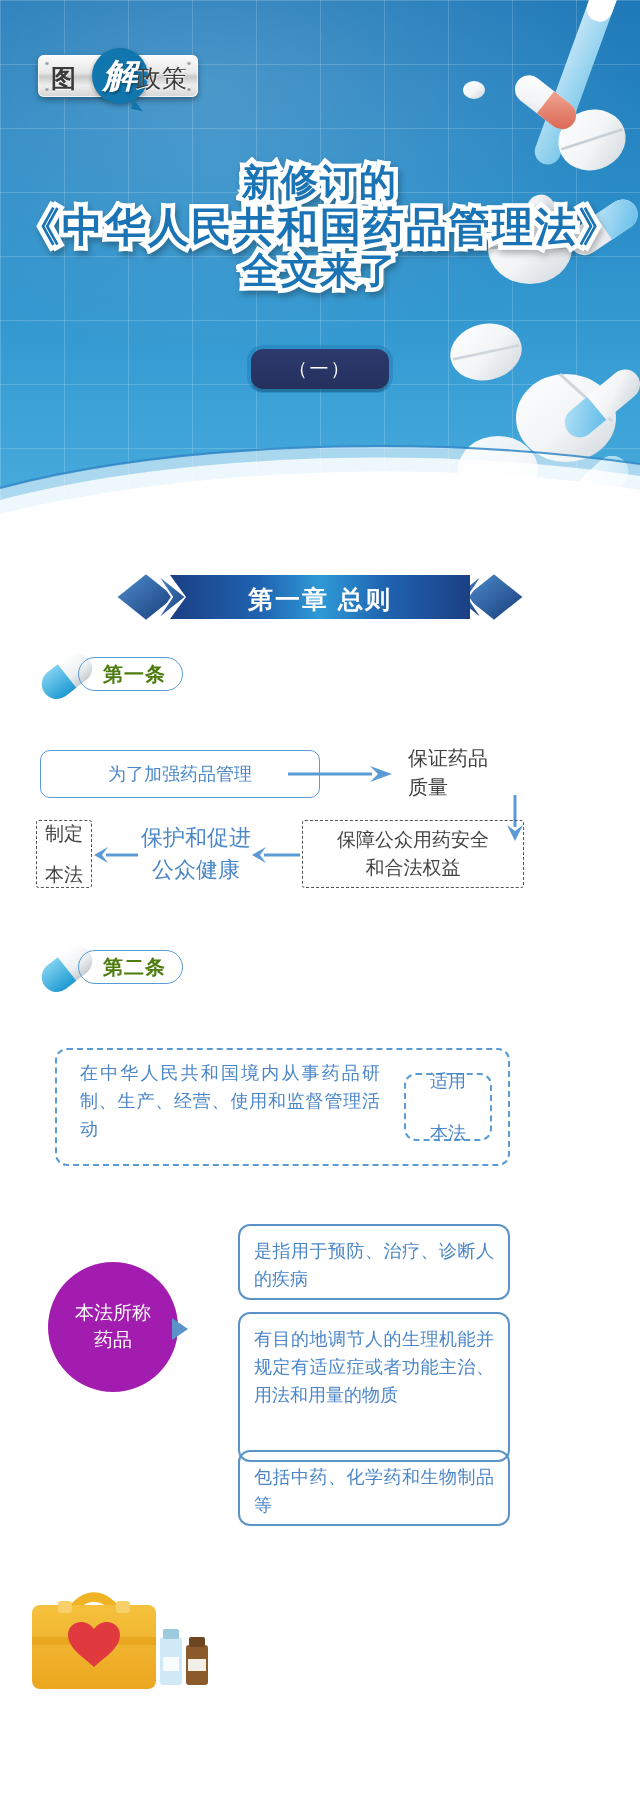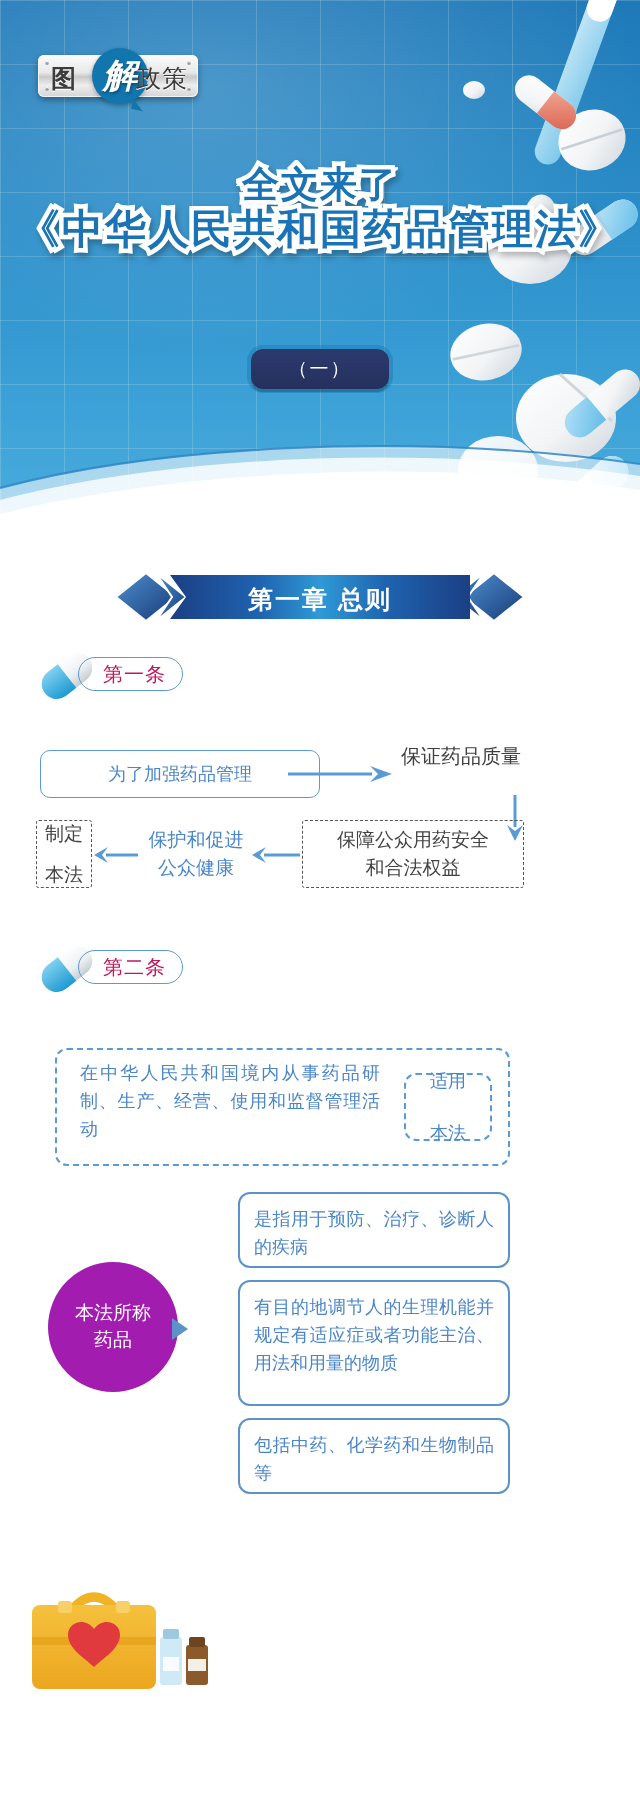--- a/index.html
+++ b/index.html
@@ -99,21 +99,21 @@
     position:absolute; left:0; top:2px; width:58px; height:34px;
     transform:rotate(-38deg);
   }
   .art-chip {
     position:absolute; left:40px; top:0; height:34px; min-width:92px;
     border:1.6px solid #5b9bd5; border-radius:17px;
     display:flex; align-items:center; justify-content:center;
     padding:0 16px 0 24px;
   }
   .art-chip-label {
-    font-size:20px; font-weight:normal; color:#be185d; letter-spacing:1px;
+    font-size:20px; font-weight:bold; color:#4d7c0f; letter-spacing:1px;
   }
 
   
   .box {
     position:absolute; display:flex; align-items:center; justify-content:center;
     text-align:center; color:#4a86c8; font-size:18px; line-height:1.45;
   }
   .box-solid { border:1.6px solid #5b9bd5; border-radius:10px; }
   .box-dash  { border:1.6px dashed #555; border-radius:3px; color:#444; }
   .box-dash-blue { border:2px dashed #5b9bd5; border-radius:12px;gap:26px; }
@@ -129,21 +129,21 @@
     color:#fff; font-size:19px; line-height:1.4; text-align:center;
   }
   #circle-tail {
     position:absolute; left:172px; top:1318px; width:0;height:0;
     border-left:16px solid #5b92c8; border-top:11px solid transparent; border-bottom:11px solid transparent;
   }
   .def-box {
     position:absolute; left:238px; width:272px;
     border:2px solid #5b92c8; border-radius:12px;
     color:#4a86c8; font-size:18px; line-height:1.55;
-    padding:12px 14px; text-align:justify; text-align-last:left;
+    padding:12px 14px; text-align:justify; text-align-last:left;margin-top:32px;
   }
 
   
   #kit { position:absolute; left:18px; top:1575px; width:200px; height:150px; }
 </style>
 </head>
 <body>
 
 <div id="hero">
   <div id="hero-grid"></div>
@@ -223,22 +223,23 @@
       <span class="logo-screw" style="left:7px;bottom:6px"></span>
       <span class="logo-screw" style="right:7px;bottom:6px"></span>
     </div>
     <span id="logo-t1">图</span>
     <span id="logo-bubble"></span>
     <span id="logo-t2">解</span>
     <span id="logo-t3">政策</span>
   </div>
 
   <div id="title-wrap">
+    <div class="tl" id="tl1">新修订的</div>
+    <div class="tl" id="tl2">《中华人民共和国药品管理法》</div>
     <div class="tl" id="tl3">全文来了</div>
-    <div class="tl" id="tl2">《中华人民共和国药品管理法》</div>
   </div>
 
   <div id="subtitle-badge">
     <span id="subtitle-text">（一）</span>
   </div>
 
   <svg id="wave" viewBox="0 0 640 130" preserveAspectRatio="none">
     <path d="M0,58 C150,18 400,0 640,34 L640,130 L0,130 Z" fill="#ffffff" opacity="0.55"></path>
     <path d="M0,70 C160,28 410,12 640,46 L640,130 L0,130 Z" fill="#ffffff" opacity="0.8"></path>
     <path d="M0,84 C170,42 420,26 640,60 L640,130 L0,130 Z" fill="#ffffff"></path>
@@ -296,41 +297,41 @@
 
 <div class="box box-solid" style="left:40px; top:750px; width:280px; height:48px;">
   <span>为了加强药品管理</span>
 </div>
 
 <svg class="arrow-h" style="left:288px; top:764px; width:104px; height:20px;" viewBox="0 0 104 20">
   <line x1="0" y1="10" x2="84" y2="10" stroke="#5b9bd5" stroke-width="3"></line>
   <path d="M82,2 L104,10 L82,18 L90,10 Z" fill="#5b9bd5"></path>
 </svg>
 
-<div class="box plain" style="left:396px; top:742px; width:130px; height:62px; flex-direction:row; align-items:flex-start; font-size:20px;">
+<div class="box plain" style="left:408px; top:742px; width:130px; height:62px; flex-direction:column; align-items:flex-start; font-size:20px;">
   <span>保证药品</span>
   <span>质量</span>
 </div>
 
 <svg class="arrow-v" style="left:505px; top:795px; width:20px; height:46px;" viewBox="0 0 20 46">
   <line x1="10" y1="0" x2="10" y2="32" stroke="#5b9bd5" stroke-width="3"></line>
   <path d="M2,30 L10,46 L18,30 L10,36 Z" fill="#5b9bd5"></path>
 </svg>
 
 <div class="box box-dash" style="left:302px; top:820px; width:222px; height:68px; flex-direction:column; font-size:19px;">
   <span>保障公众用药安全</span>
   <span>和合法权益</span>
 </div>
 
 <svg class="arrow-h-l" style="left:252px; top:845px; width:48px; height:20px;" viewBox="0 0 48 20">
   <line x1="48" y1="10" x2="12" y2="10" stroke="#5b9bd5" stroke-width="3"></line>
   <path d="M14,2 L0,10 L14,18 L8,10 Z" fill="#5b9bd5"></path>
 </svg>
 
-<div class="box" style="left:138px; top:820px; width:116px; height:68px; flex-direction:column; font-size:19px;">
+<div class="box" style="left:138px; top:820px; width:116px; height:68px; flex-direction:column; font-size:22px;">
   <span>保护和促进</span>
   <span>公众健康</span>
 </div>
 
 <svg class="arrow-h-l" style="left:94px; top:845px; width:44px; height:20px;" viewBox="0 0 44 20">
   <line x1="44" y1="10" x2="12" y2="10" stroke="#5b9bd5" stroke-width="3"></line>
   <path d="M14,2 L0,10 L14,18 L8,10 Z" fill="#5b9bd5"></path>
 </svg>
 
 <div class="box box-dash" style="left:36px; top:820px; width:56px; height:68px; flex-direction:column; font-size:19px;gap:13px;">
@@ -356,21 +357,21 @@
   <span>本法</span>
 </div>
 
 <div id="circle">
   <span>本法所称</span>
   <span>药品</span>
 </div>
 <div id="circle-tail"></div>
 
 <div class="def-box" style="top:1192px; height:76px;">是指用于预防、治疗、诊断人的疾病</div>
-<div class="def-box" style="top:1280px; height:126px;">有目的地调节人的生理机能并规定有适应症或者功能主治、用法和用量的物质</div>
+<div class="def-box" style="top:1280px; height:150px;">有目的地调节人的生理机能并规定有适应症或者功能主治、用法和用量的物质</div>
 <div class="def-box" style="top:1418px; height:76px;">包括中药、化学药和生物制品等</div>
 
 <svg id="kit" viewBox="0 0 200 150">
   <defs>
     <linearGradient id="kitY" x1="0" y1="0" x2="0" y2="1">
       <stop offset="0" stop-color="#f5c13d"></stop>
         <stop offset="1" stop-color="#eca61f"></stop>
     </linearGradient>
   </defs>
 

